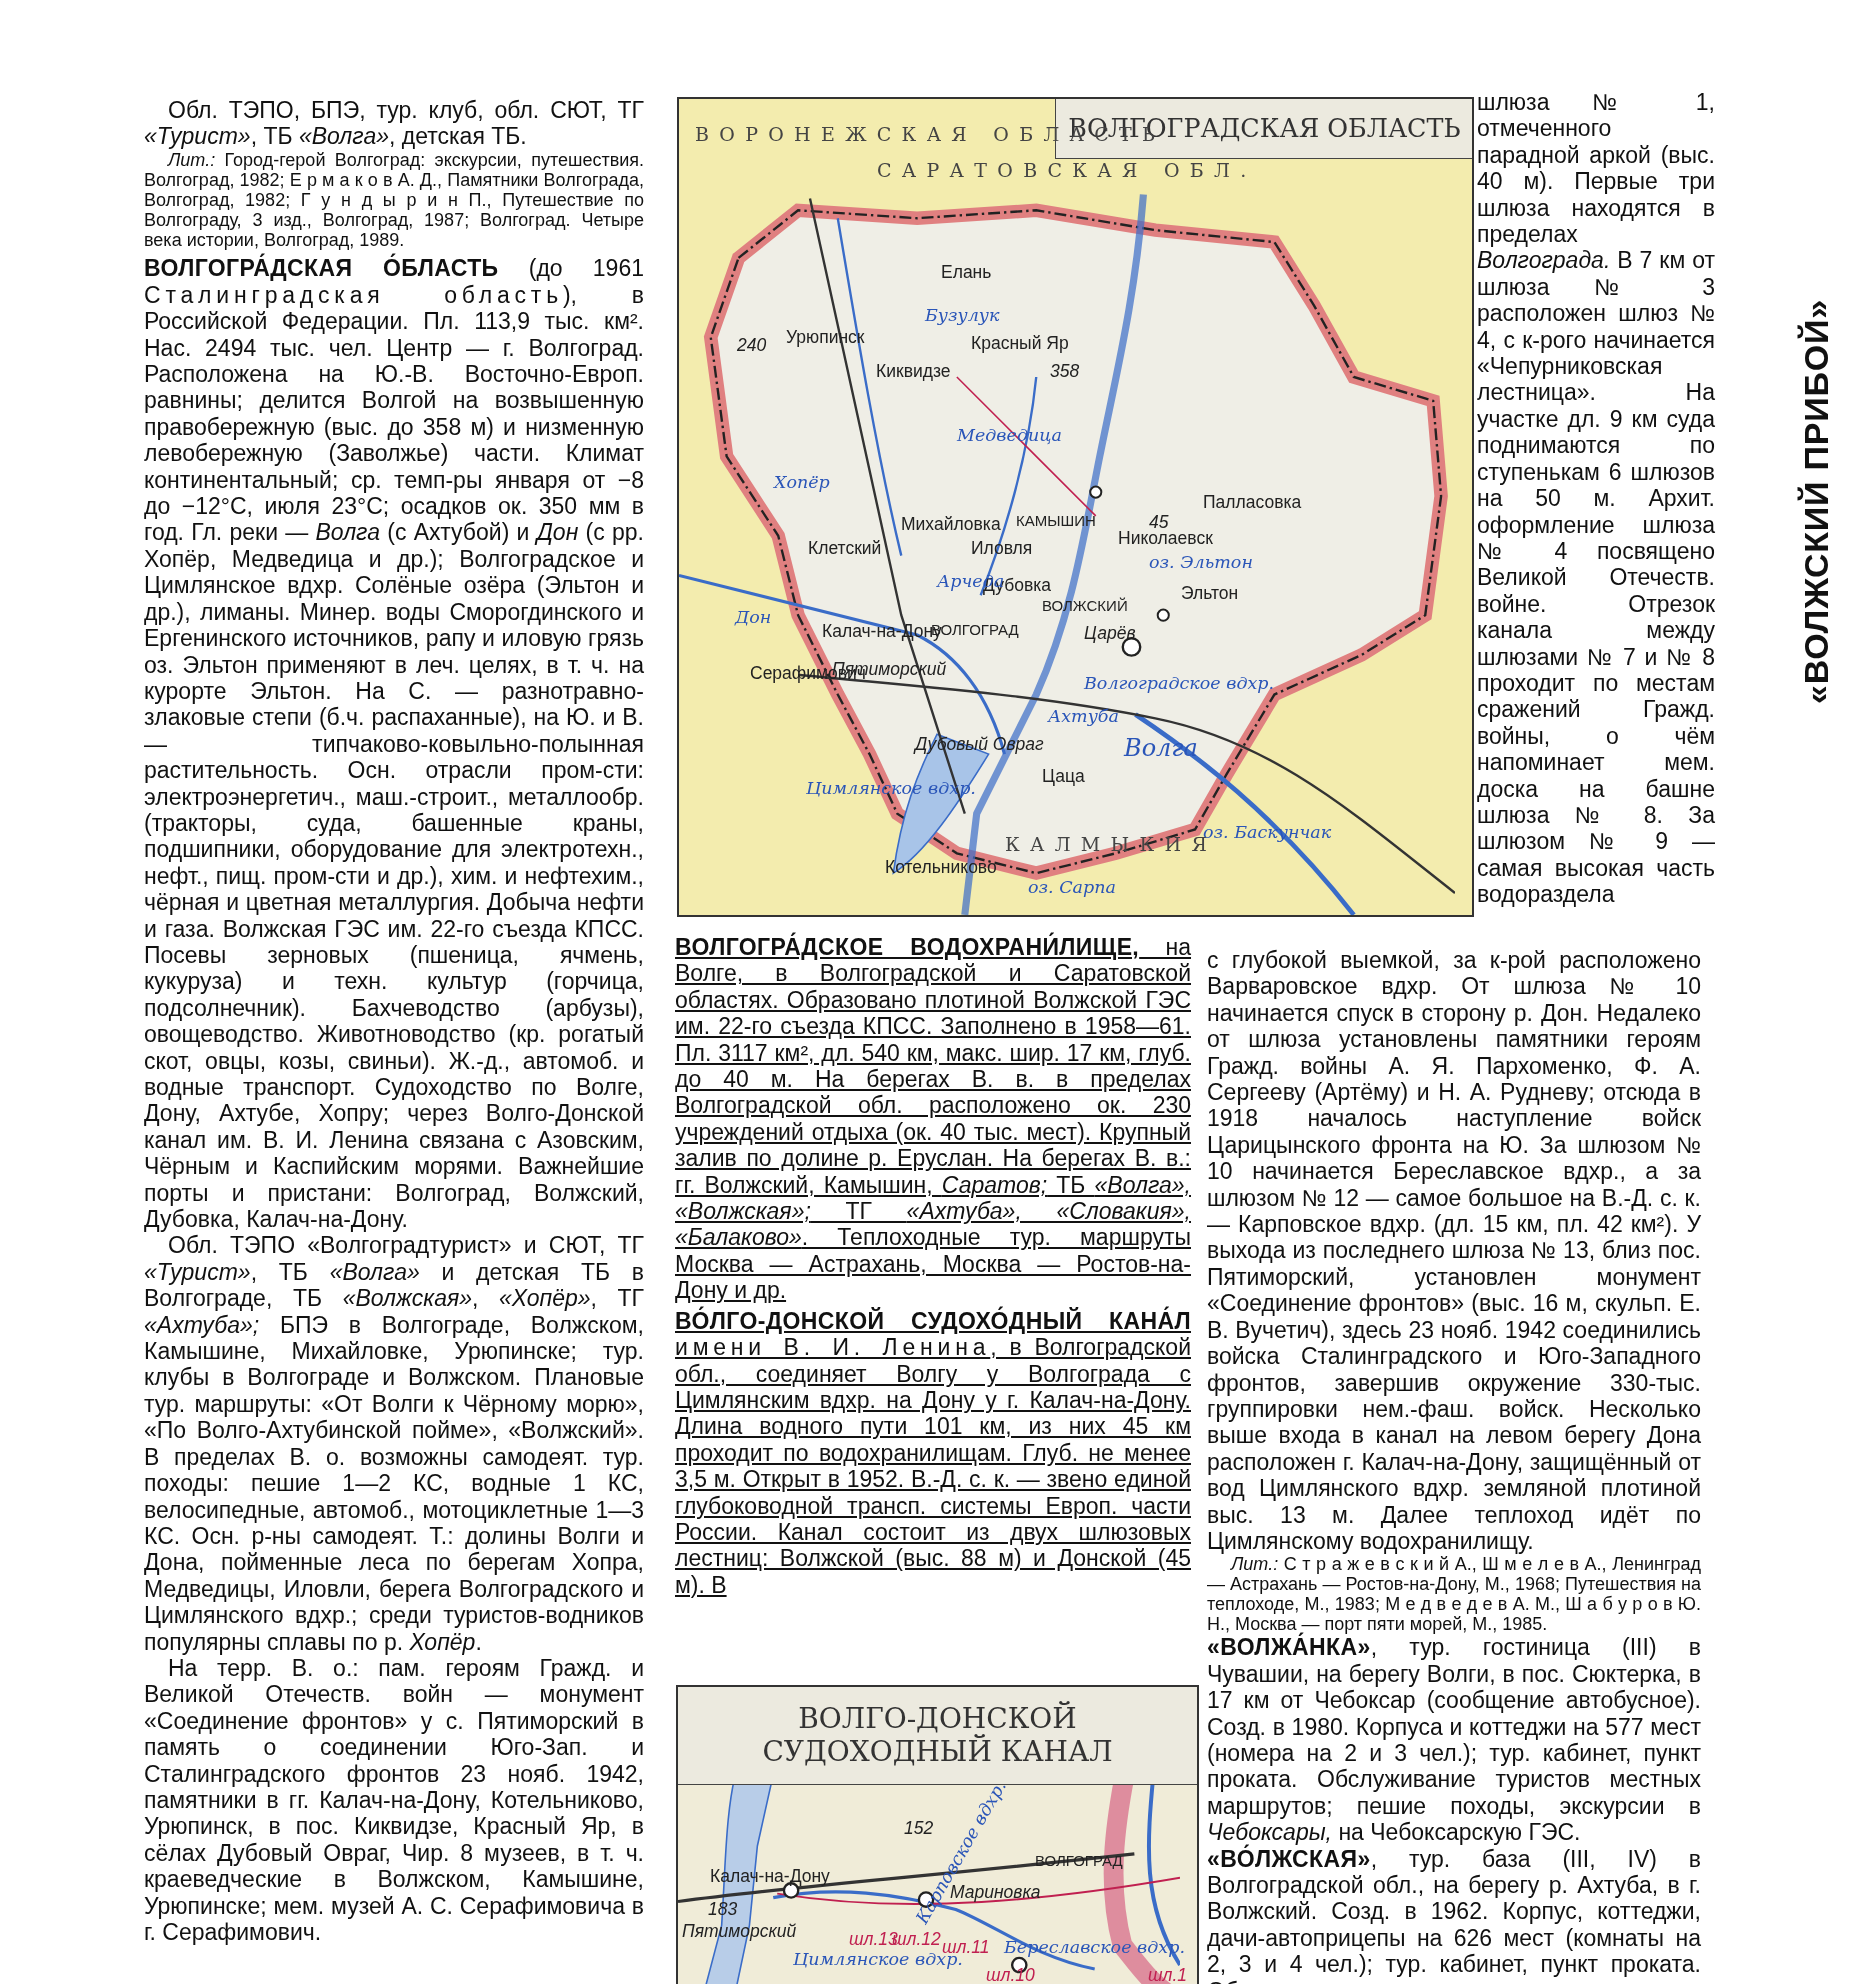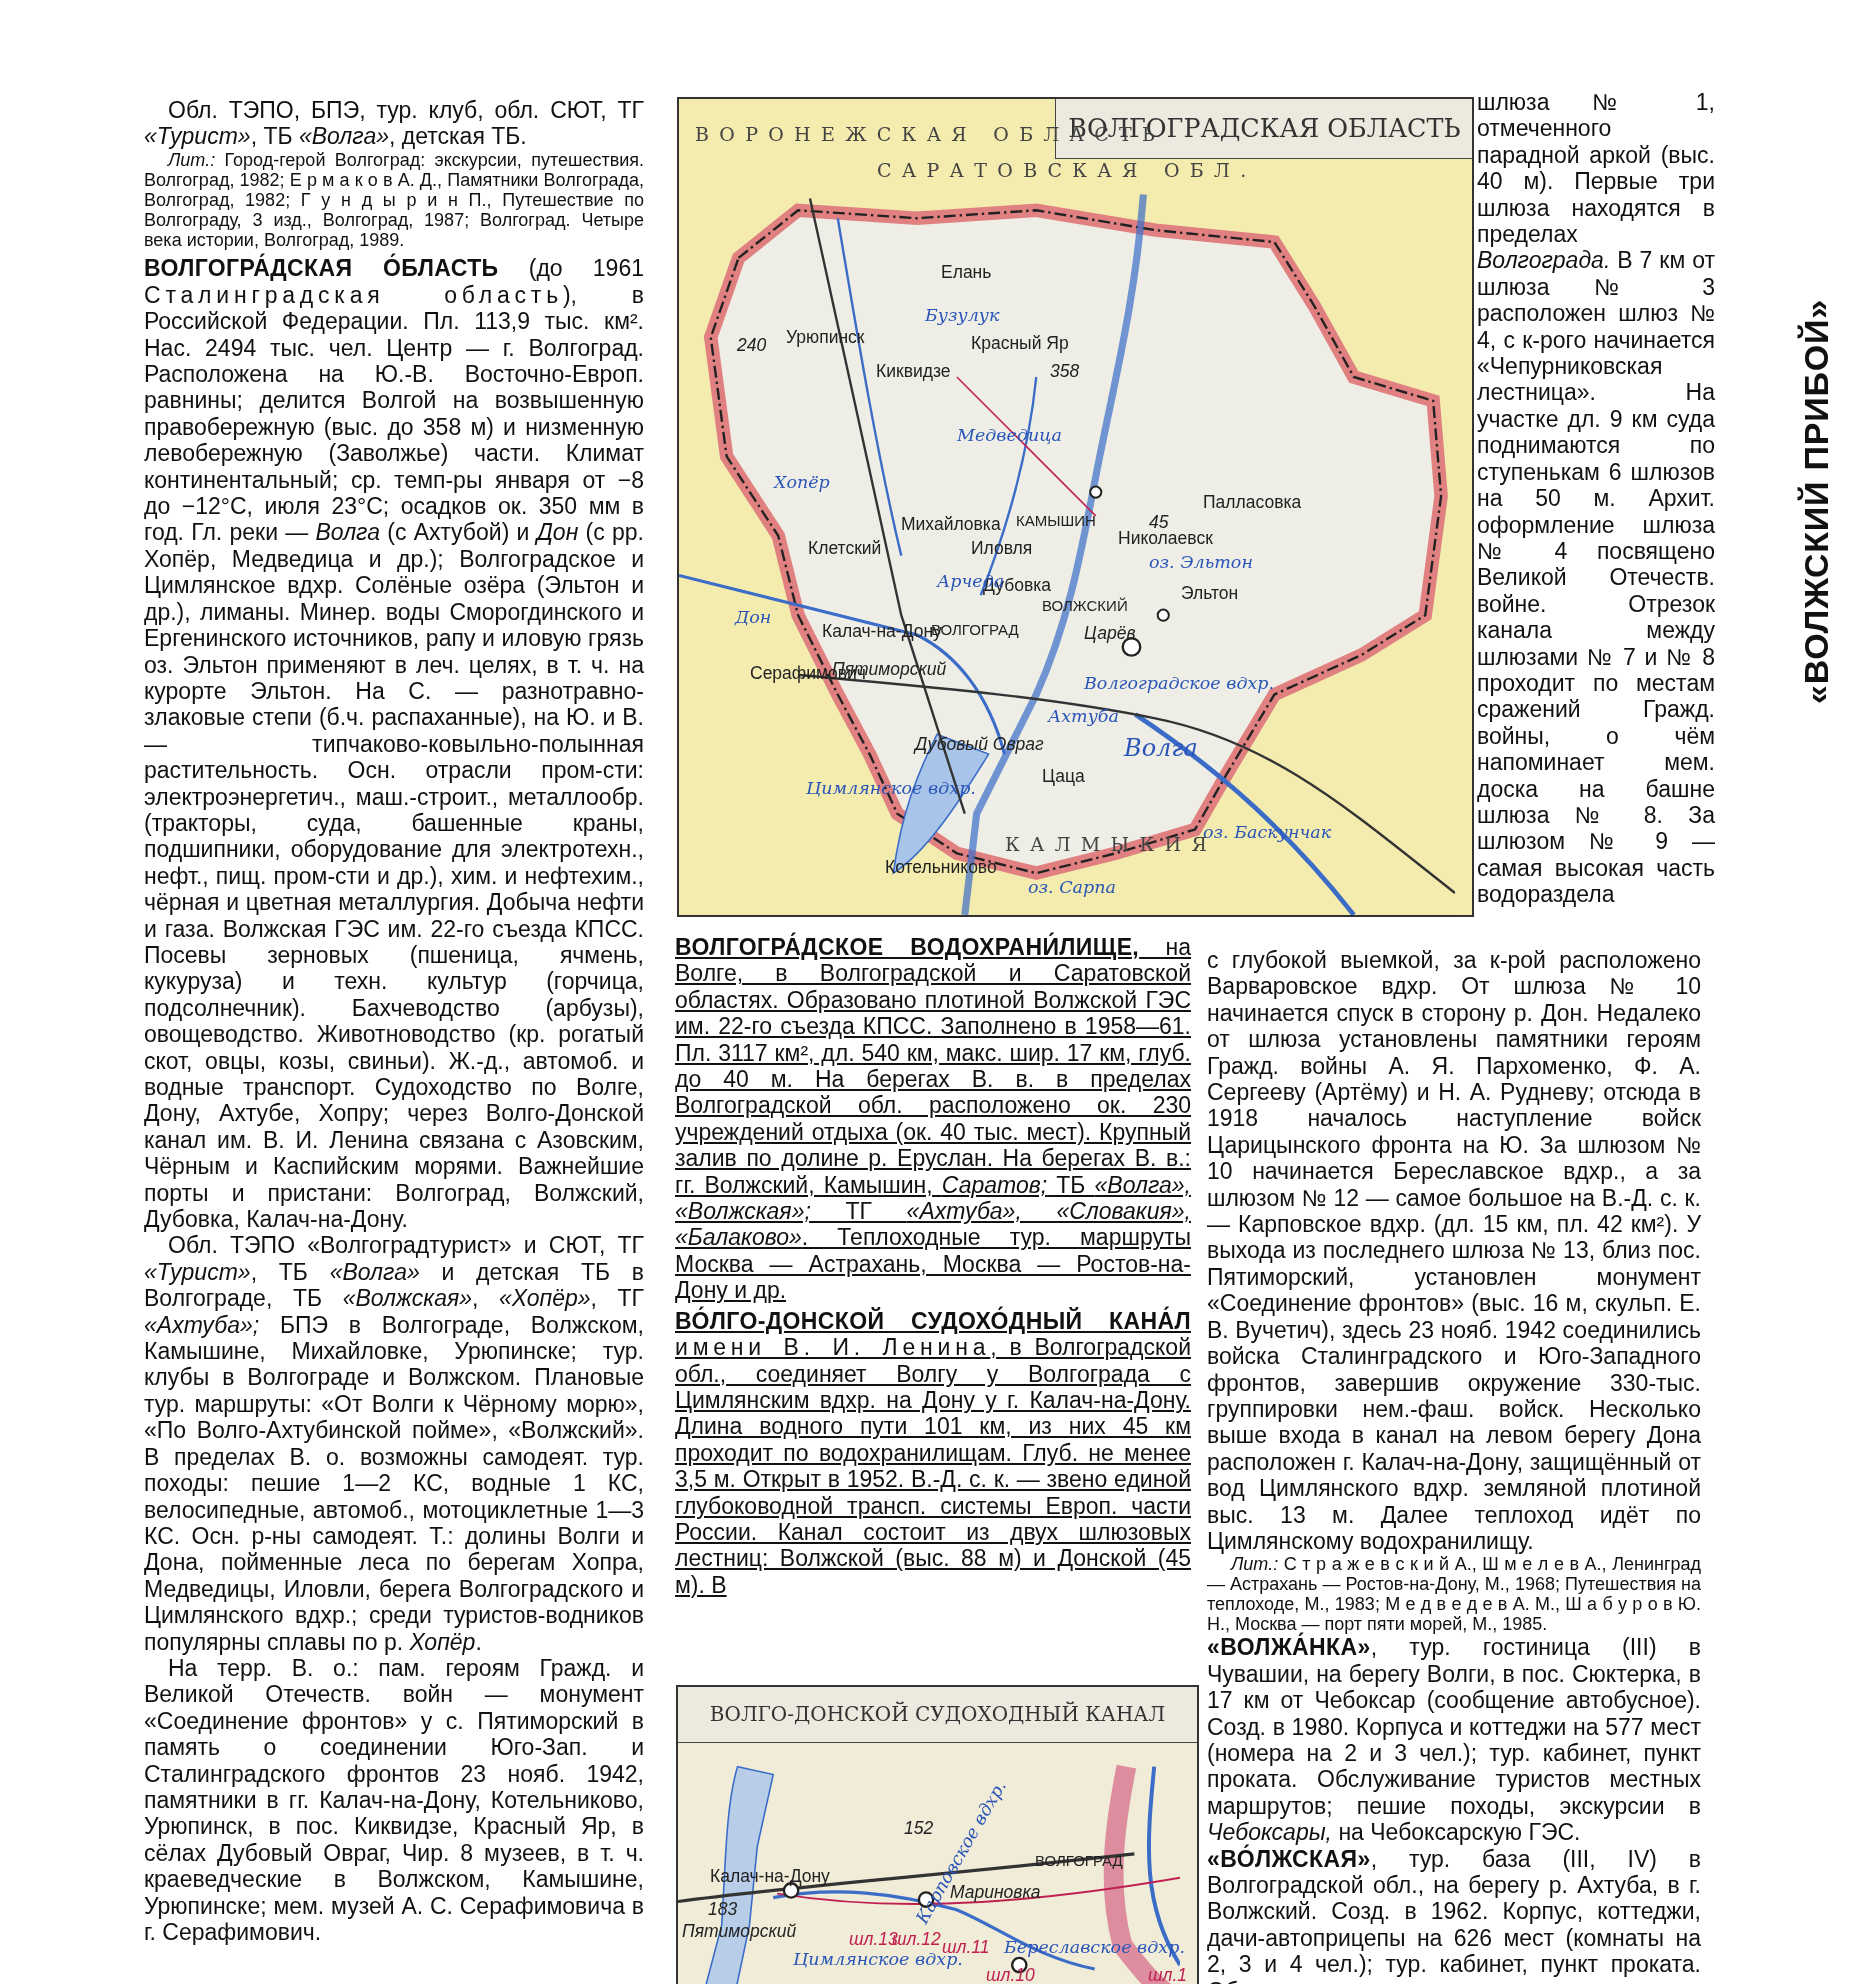--- a/index.html
+++ b/index.html
@@ -16,21 +16,21 @@
   .wide{font-family:"Liberation Sans",sans-serif;font-size:23px;line-height:26.4px;}
   #col1{left:144px;top:97px;width:500px;}
   #col2{left:675px;top:934px;width:516px;text-decoration:underline;}
   #col3a{left:1477px;top:89px;width:238px;}
   #col3b{left:1207px;top:947px;width:494px;}
   .map{position:absolute;border:2px solid #333;background:#f3ecae;overflow:hidden;padding-left:17px;}
   #map1{left:677px;top:97px;width:776px;height:816px;}
   #map2{left:676px;top:1685px;width:502px;height:314px;background:#f0ecd8;}
   .map-title{position:absolute;font-family:"DejaVu Serif",serif;color:#333;background:#eceadf;border:1.6px solid #444;}
   #map1 .map-title{right:-1.6px;top:-1.6px;padding:15px 12px;font-size:25.4px;}
-  #map2 .map-title{left:-1.6px;right:-1.6px;top:-1.6px;padding:16px 12px;font-size:20px;text-align:center;}
+  #map2 .map-title{left:-1.6px;right:-1.6px;top:-1.6px;padding:16px 12px;font-size:28px;text-align:center;}
   .lbl{position:absolute;font-size:17.5px;white-space:nowrap;color:#222;}
   .lbl.b{color:#2a55b8;font-family:"DejaVu Serif",serif;font-style:italic;}
   .lbl.r{color:#c02050;font-style:italic;}
   .lbl.big{font-size:15px;}
   .lbl.reg{font-family:"DejaVu Serif",serif;letter-spacing:10.3px;color:#444;font-size:19px;}
   .sidebar-title{position:absolute;left:1757px;top:85px;width:56px;height:635px;}
   .sidebar-title span{position:absolute;left:0;top:0;transform-origin:0 0;transform:translate(40px,619px) rotate(-90deg);
      font-family:"Liberation Sans",sans-serif;font-weight:bold;font-size:34px;letter-spacing:0.8px;white-space:nowrap;}
 </style>
 </head>

